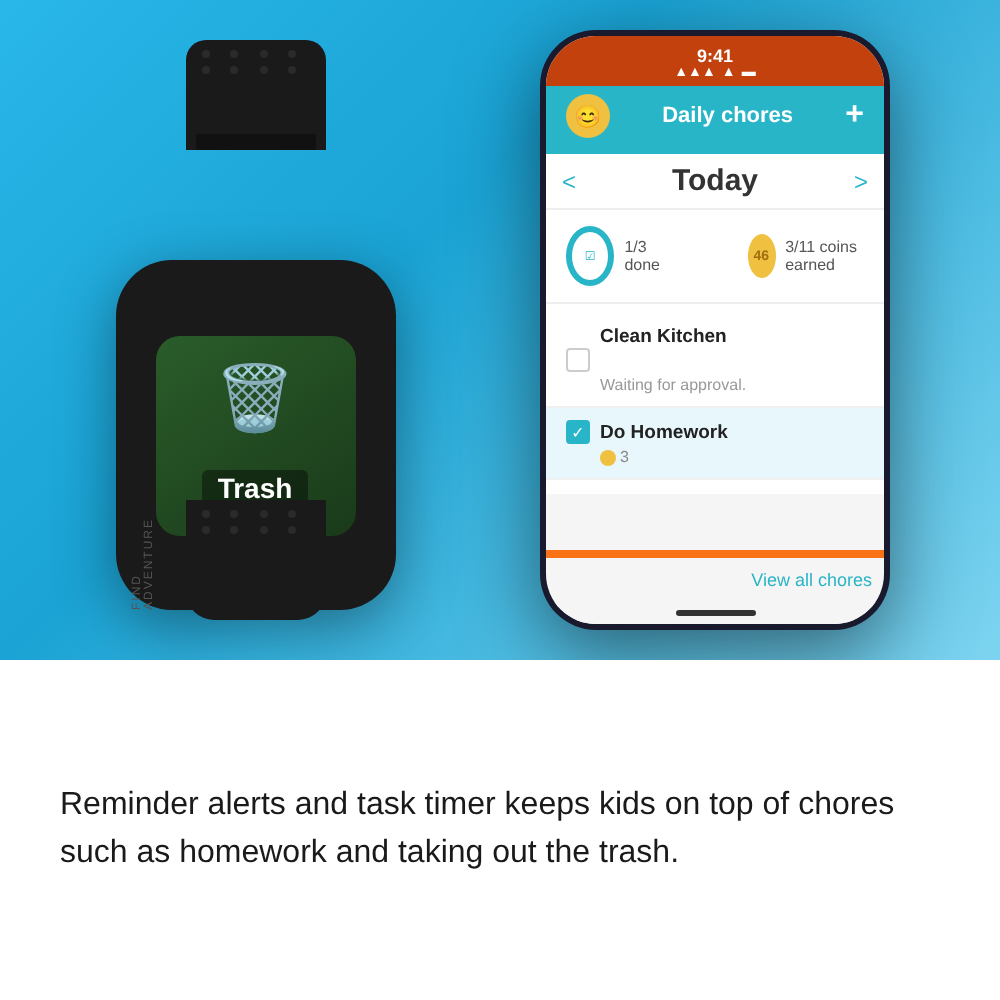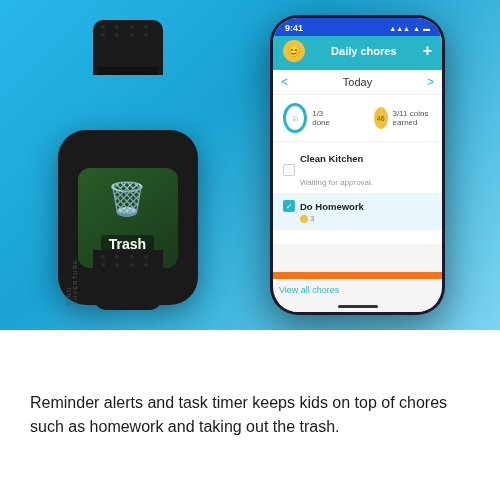--- a/index.html
+++ b/index.html
@@ -153,25 +153,26 @@
       height: 100%;
       background: #f5f5f5;
       border-radius: 25px;
       overflow: hidden;
       display: flex;
       flex-direction: column;
     }
 
     
     .phone-status-bar {
-      background: #1d4ed8;
+      background: #c2410c;
       padding: 5px 12px 3px;
       display: flex;
       justify-content: space-between;
       align-items: center;
+      flex-direction: column;
     }
 
     .status-time {
       color: #fff;
       font-size: 9px;
       font-weight: 600;
     }
 
     .status-icons {
       display: flex;
@@ -226,22 +227,22 @@
       border-bottom: 1px solid #eee;
     }
 
     .date-nav-btn {
       color: #29b5c8;
       font-size: 12px;
     }
 
     .date-nav-label {
       color: #333;
-      font-size: 11px;
-      font-weight: 400;
+      font-size: 15px;
+      font-weight: 700;
     }
 
     
     .stats-row {
       background: #fff;
       padding: 8px 10px;
       display: flex;
       align-items: center;
       justify-content: space-around;
       border-bottom: 1px solid #eee;
@@ -356,25 +357,25 @@
       border-radius: 50%;
     }
 
     .points-num {
       font-size: 8px;
       color: #888;
     }
 
     
     .view-all {
-      text-align: left;
+      text-align: right;
       padding: 6px;
       font-size: 9px;
       color: #29b5c8;
-      border-top: 7px solid #f97316;
+      border-top: 4px solid #f97316;
       margin-top: 28px;
     }
 
     
     .home-indicator {
       background: #f5f5f5;
       padding: 4px;
       display: flex;
       justify-content: center;
     }

